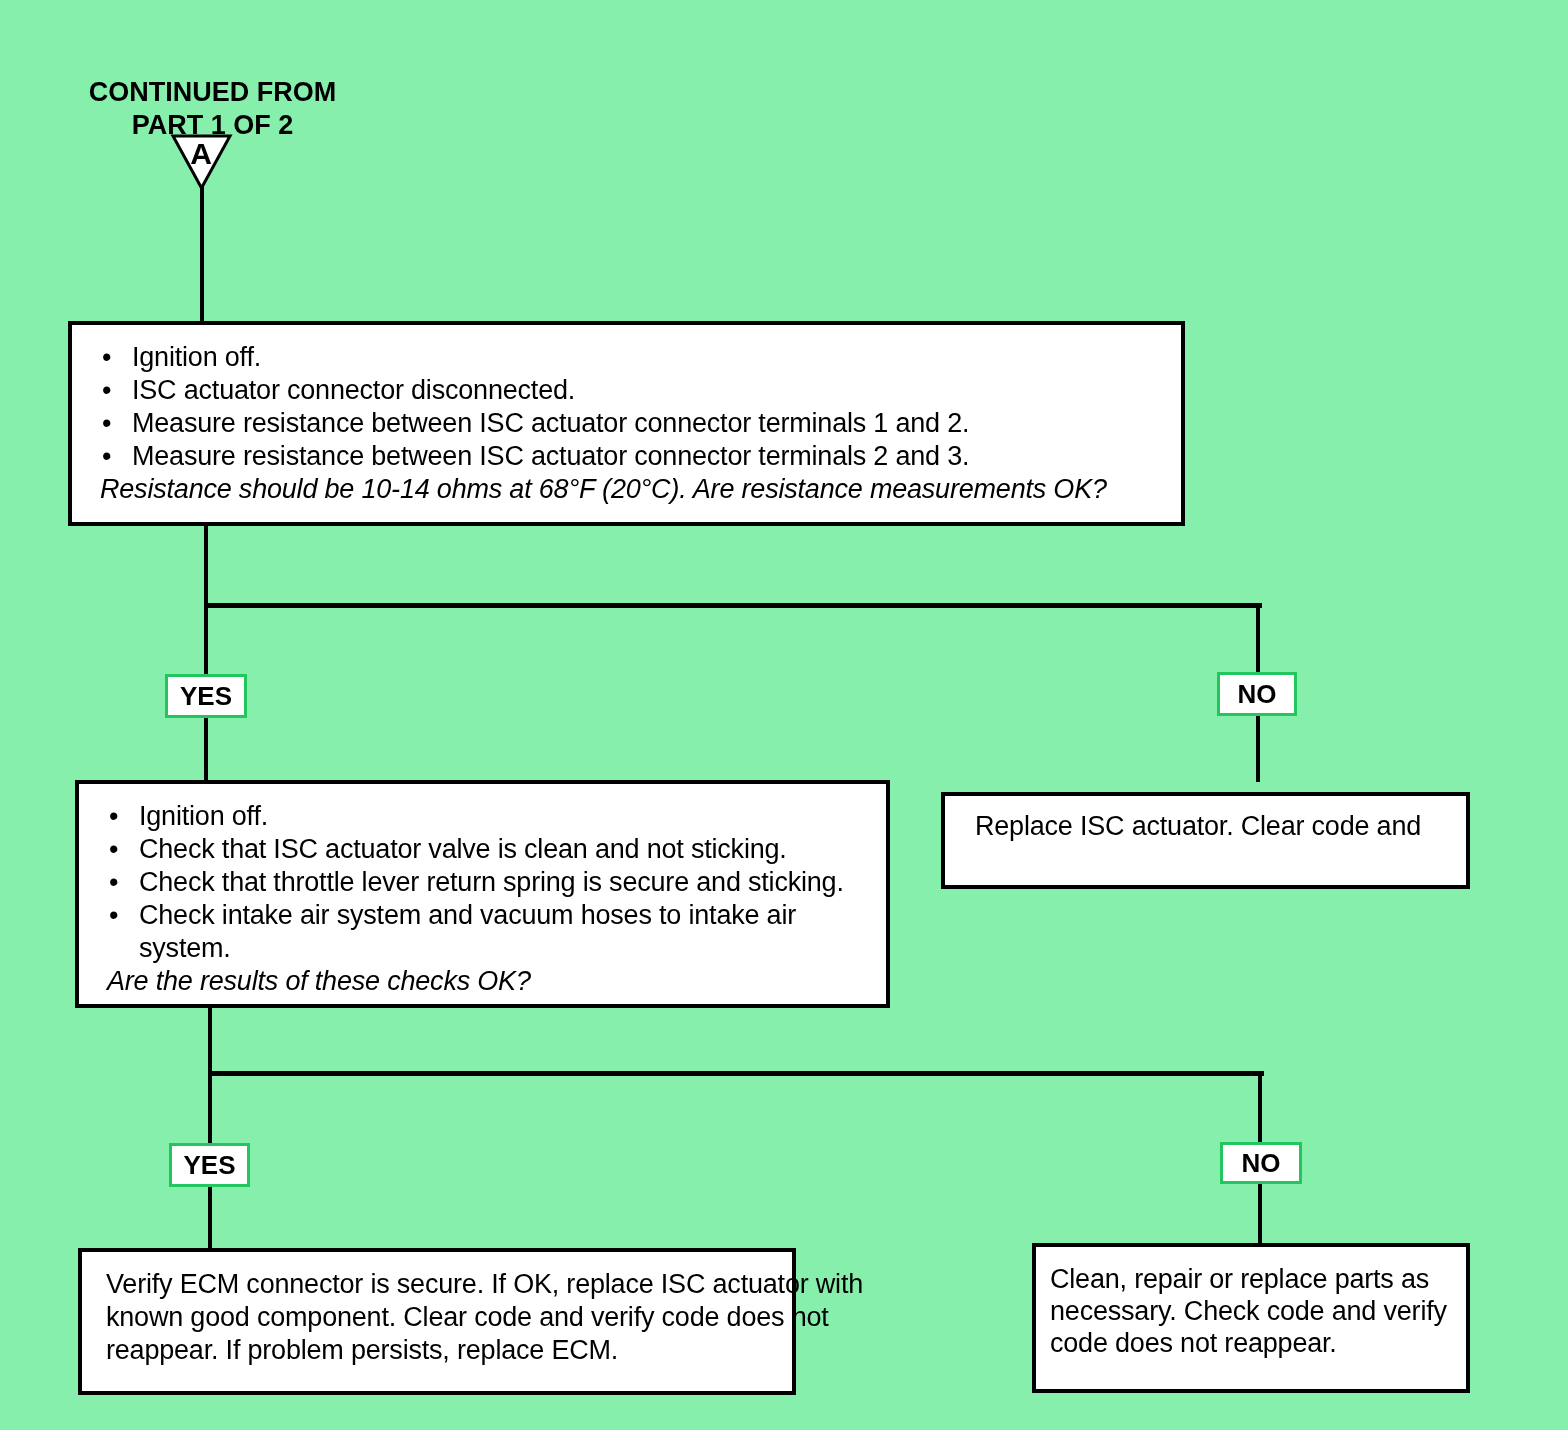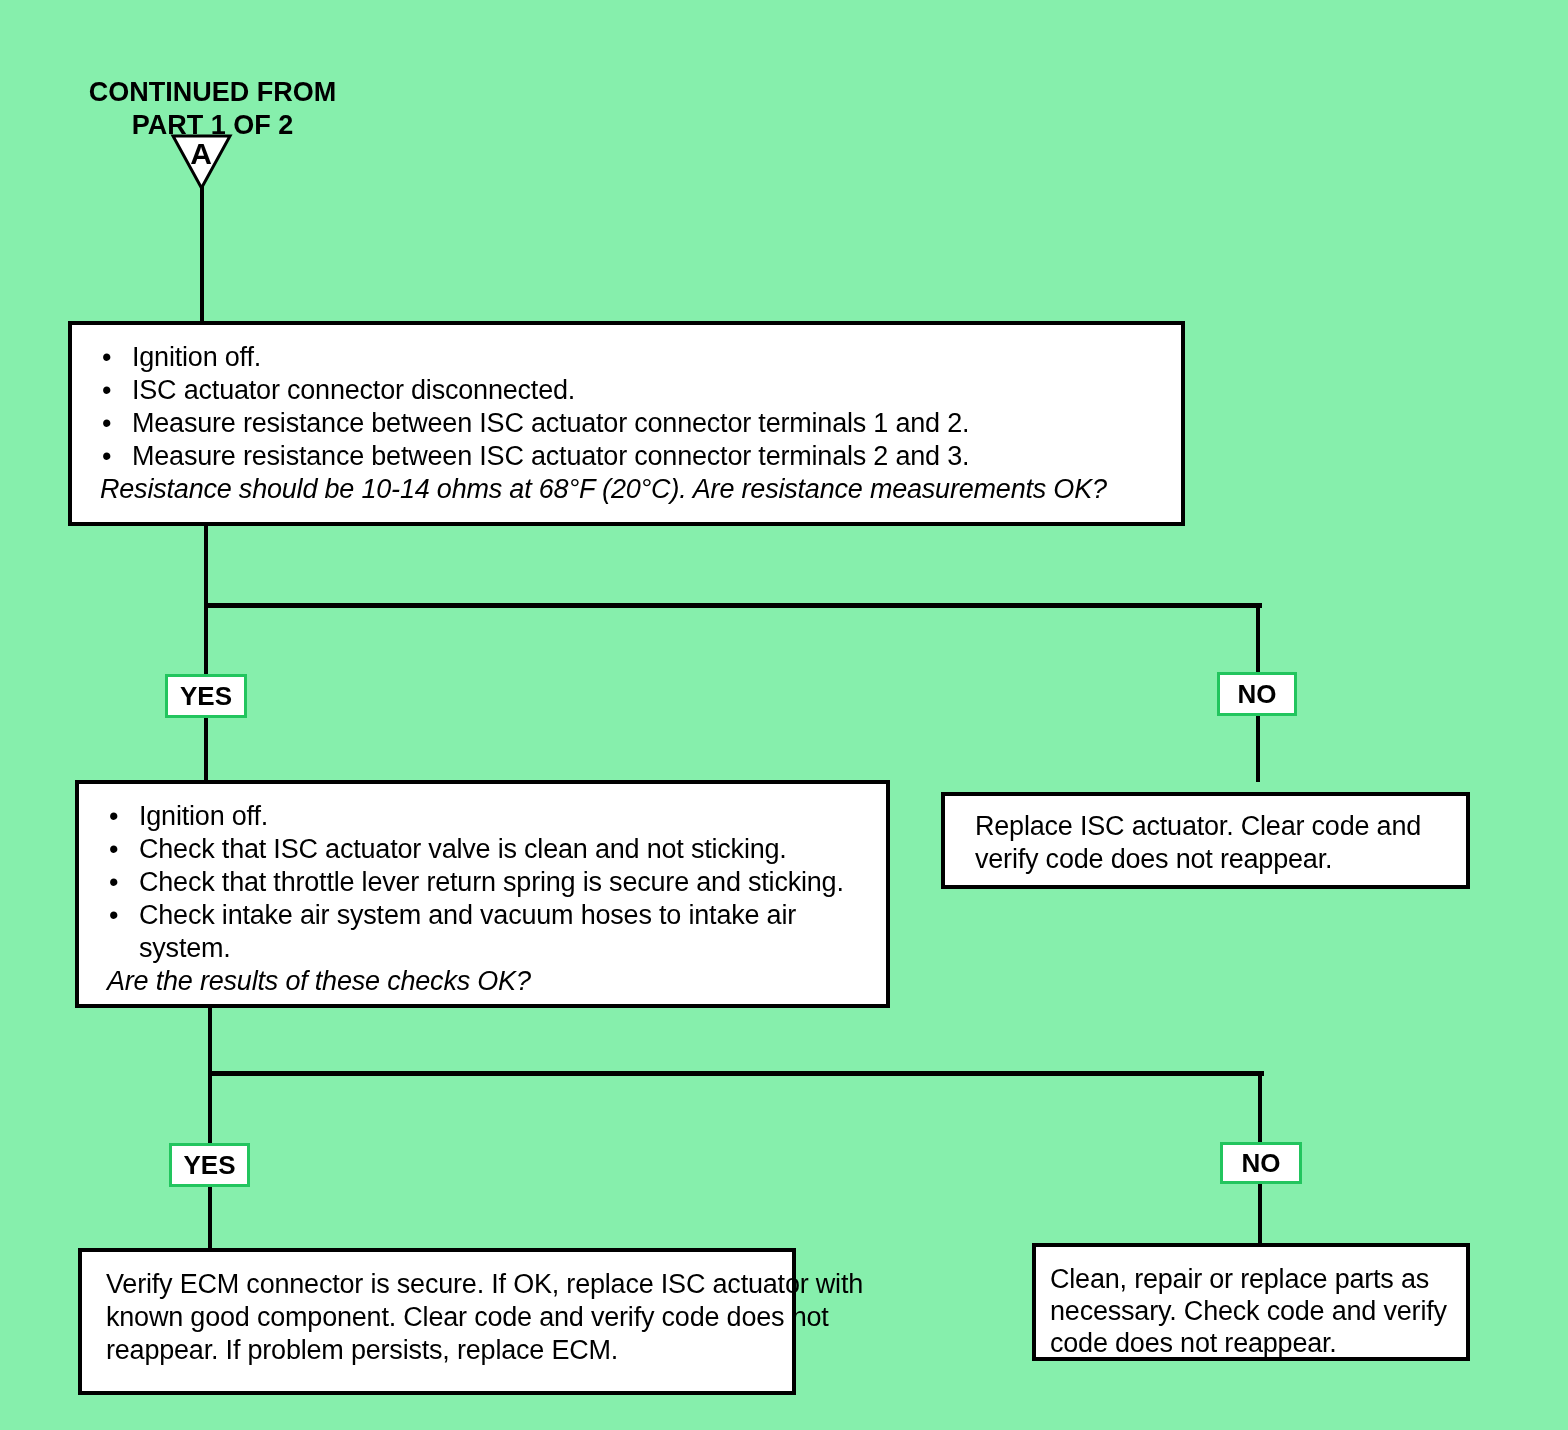--- a/index.html
+++ b/index.html
@@ -117,31 +117,30 @@
     </div>
     <div class="brow">
       <span class="bm">•</span>
       <span class="btext">Check intake air system and vacuum hoses to intake air system.</span>
     </div>
     <div class="q nowrap">Are the results of these checks OK?</div>
   </div>
 
   <div class="box" style="left:941px; top:792px; width:529px; height:97px; padding:14px 16px 0 30px;">
     <div class="nowrap">Replace ISC actuator. Clear code and</div>
-    <div class="nowrap">verify code does not reappear.</div>
   </div>
 
   <div class="label-box" style="left:169px; top:1143px; width:81px; height:44px;">YES</div>
   <div class="label-box" style="left:1220px; top:1142px; width:82px; height:42px;">NO</div>
 
   <div class="box" style="left:78px; top:1248px; width:718px; height:147px; padding:16px 6px 0 24px;">
     <div class="nowrap">Verify ECM connector is secure. If OK, replace ISC actuator with</div>
     <div class="nowrap">known good component. Clear code and verify code does not</div>
     <div class="nowrap">reappear. If problem persists, replace ECM.</div>
   </div>
 
-  <div class="box" style="left:1032px; top:1243px; width:438px; height:118px; padding:16px 2px 0 14px; line-height:32px;">
+  <div class="box" style="left:1032px; top:1243px; width:438px; height:150px; padding:16px 2px 0 14px; line-height:32px;">
     <div class="nowrap">Clean, repair or replace parts as</div>
     <div class="nowrap">necessary. Check code and verify</div>
     <div class="nowrap">code does not reappear.</div>
   </div>
 
 </div>
 
 </body></html>

